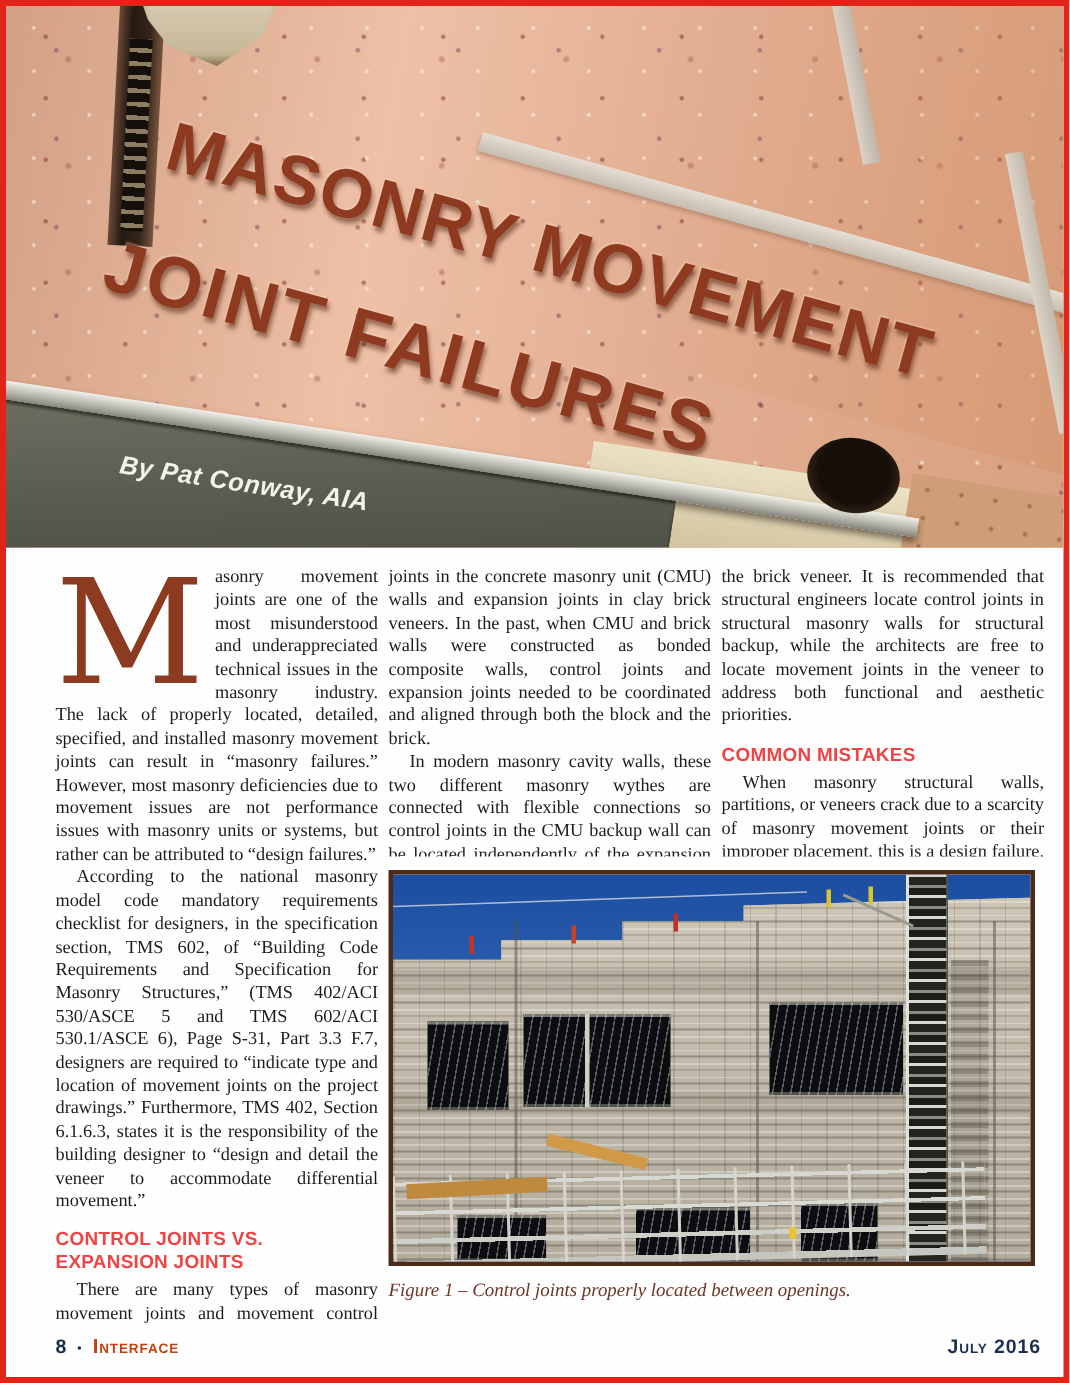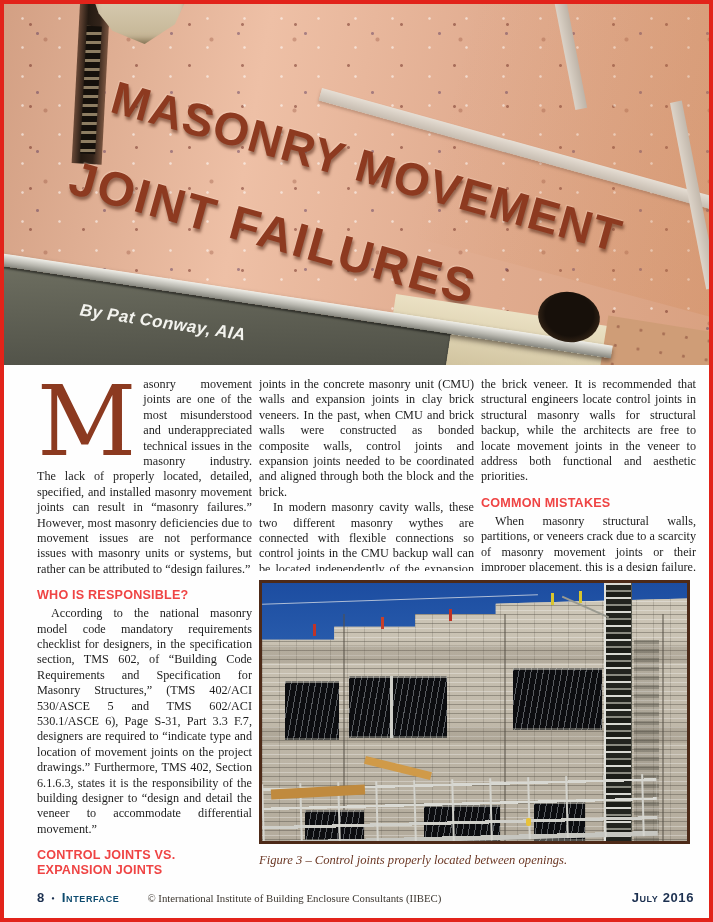--- a/index.html
+++ b/index.html
@@ -126,21 +126,21 @@
   .stick { position:absolute; width:3px; height:12px; }
 
   .caption { margin-top:9px; font-style:italic; font-size:12.6px; color:#6b3724; }
 
   
   .footer { position:absolute; left:33px; right:15px; bottom:13px;
     display:flex; align-items:baseline; }
   .pageno { font-family:"Liberation Sans", sans-serif; font-weight:700; font-size:13px; color:#1c3050; }
   .fbullet { font-size:10px; color:#1c3050; margin:0 7px; }
   .journal { font-family:"Liberation Sans", sans-serif; font-weight:700; font-size:13.5px;
-    font-variant:small-caps; letter-spacing:.6px; color:#0c4a6e; }
+    font-variant:small-caps; letter-spacing:.6px; color:#c2410c; }
   .copyright { margin-left:28px; font-size:10.8px; color:#3c362f; }
   .issue { margin-left:auto; font-family:"Liberation Sans", sans-serif; font-weight:700;
     font-size:13px; font-variant:small-caps; letter-spacing:.6px; color:#1c3050; }
 </style>
 </head>
 <body>
 
 <div class="page">
 
   <div class="hero">
@@ -162,21 +162,20 @@
     <div class="blob"></div>
     <div class="gray-band">
       <div class="byline">By Pat Conway, AIA</div>
     </div>
   </div>
 
   <div class="cols">
 
     <div class="col">
       <p class="body-text"><span class="dropcap">M</span><span>asonry movement joints are one of the most misunderstood and underappreciated technical issues in the masonry industry. The lack of properly located, detailed, specified, and installed masonry movement joints can result in “masonry failures.” However, most masonry deficiencies due to movement issues are not performance issues with masonry units or systems, but rather can be attributed to “design failures.”</span></p>
-      <h2 class="sec">WHO IS RESPONSIBLE?</h2>
       <p class="body-text indent">According to the national masonry model code mandatory requirements checklist for designers, in the specification section, TMS 602, of “Building Code Requirements and Specification for Masonry Structures,” (TMS 402/ACI 530/ASCE 5 and TMS 602/ACI 530.1/ASCE 6), Page S-31, Part 3.3 F.7, designers are required to “indicate type and location of movement joints on the project drawings.” Furthermore, TMS 402, Section 6.1.6.3, states it is the responsibility of the building designer to “design and detail the veneer to accommodate differential movement.”</p>
       <h2 class="sec">CONTROL JOINTS VS. EXPANSION JOINTS</h2>
       <p class="body-text indent">There are many types of masonry movement joints and movement control strategies, but the two most common are control</p>
     </div>
 
     <div class="right-wrap">
       <div class="text-row">
         <div class="tcol">
           <p class="body-text">joints in the concrete masonry unit (CMU) walls and expansion joints in clay brick veneers. In the past, when CMU and brick walls were constructed as bonded composite walls, control joints and expansion joints needed to be coordinated and aligned through both the block and the brick.</p>
           <p class="body-text indent">In modern masonry cavity walls, these two different masonry wythes are connected with flexible connections so control joints in the CMU backup wall can be located independently of the expansion joints in</p>
@@ -210,26 +209,25 @@
           <div class="scaffold"></div>
           <div class="plank"></div>
           <div class="plank2"></div>
           <div class="worker"></div>
           <div class="stick" style="left:12%; top:16%; background:#c03428;"></div>
           <div class="stick" style="left:28%; top:13%; background:#c8402a;"></div>
           <div class="stick" style="left:44%; top:10%; background:#bf3326;"></div>
           <div class="stick" style="left:68%; top:4%; background:#d8c52e;"></div>
           <div class="stick" style="left:74.5%; top:3%; background:#d8c52e;"></div>
         </div>
-        <div class="caption">Figure 3 – Control joints properly located between openings.</div>
+        <div class="caption">Figure 1 – Control joints properly located between openings.</div>
       </div>
     </div>
   </div>
 
   <div class="footer">
     <span class="pageno">8</span>
     <span class="fbullet">•</span>
     <span class="journal">Interface</span>
-    <span class="copyright">© International Institute of Building Enclosure Consultants (IIBEC)</span>
     <span class="issue">July 2016</span>
   </div>
 
 </div>
 
 </body></html>

